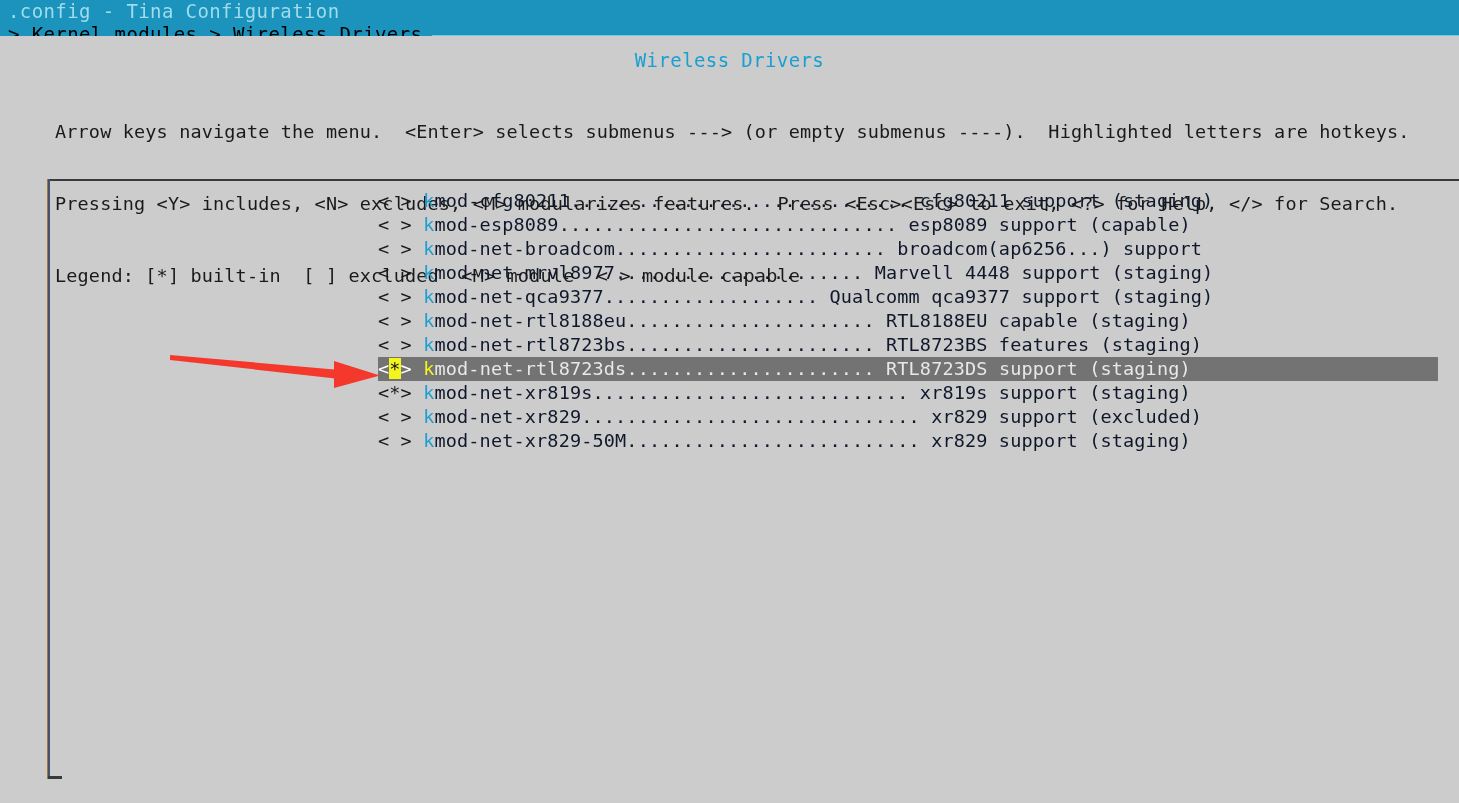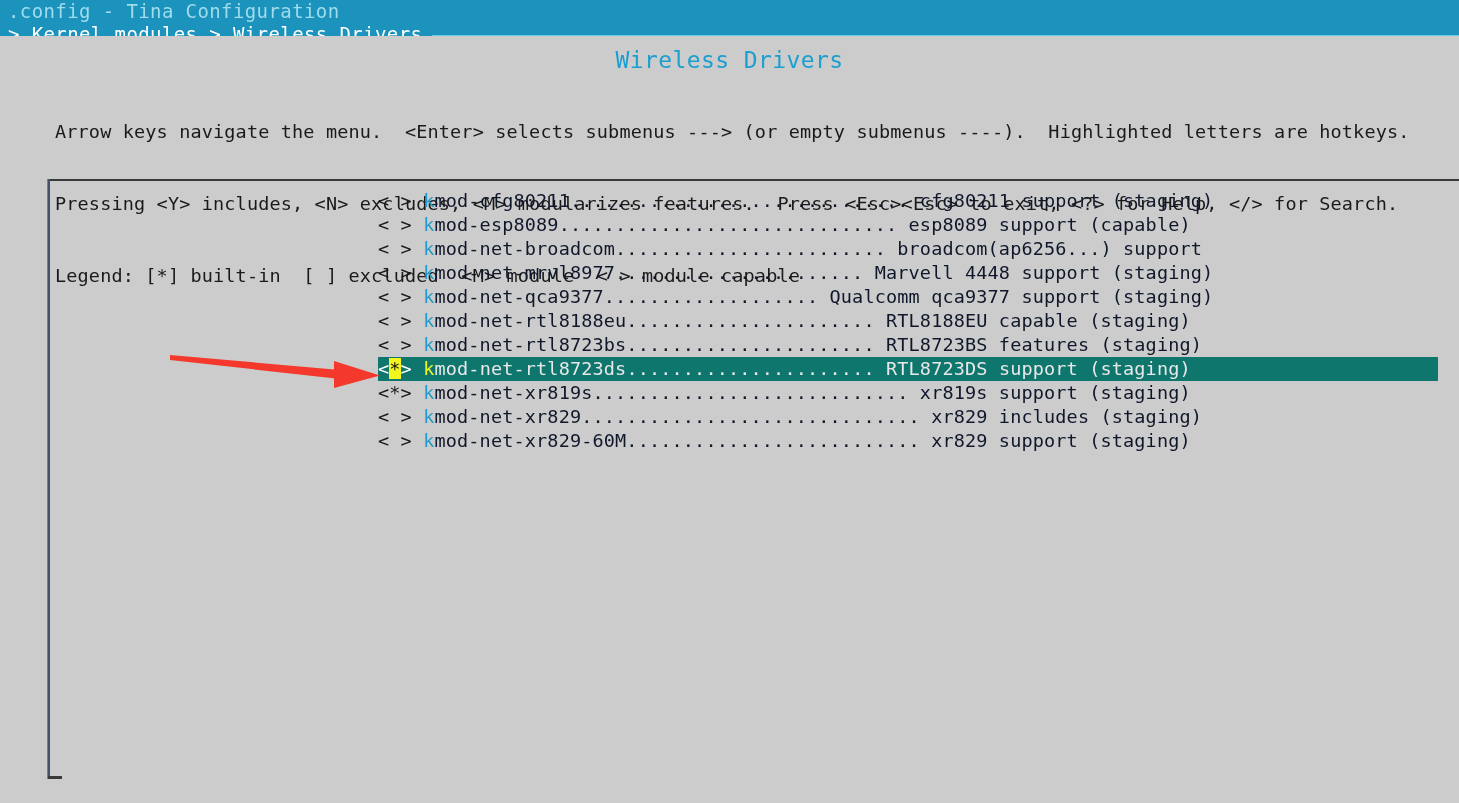--- a/index.html
+++ b/index.html
@@ -44,21 +44,21 @@
     position: absolute;
     left: 8px; top: 23px;
     height: 23px;
     display: flex;
     align-items: center;
     width: 1451px;
   }
   .breadcrumb-text {
     font-size: 19px;
     line-height: 23px;
-    color: #ffffff;
+    color: #000000;
     white-space: pre;
     letter-spacing: 0.4px;
     flex: 0 0 auto;
   }
   .breadcrumb-rule {
     flex: 1 1 auto;
     height: 2px;
     background: #6fcbe4;
     margin-left: 10px;
     margin-right: 0px;
@@ -72,21 +72,21 @@
     width: 1459px;
     height: 757px;
     background: #cccccc;
   }
 
   .dialog-title {
     position: absolute;
     left: 0; top: 2px;
     width: 1459px;
     text-align: center;
-    font-size: 23px;
+    font-size: 19px;
     line-height: 24px;
     color: #1b9fd0;
     white-space: pre;
     letter-spacing: 0.4px;
   }
 
   .helptext {
     position: absolute;
     left: 55px;
     top: 26px;
@@ -144,21 +144,21 @@
     font-size: 18.5px;
     white-space: pre;
     color: #1a1a1a;
     letter-spacing: 0.15px;
     display: block;
   }
   .menu-row .marker { color: #1a1a1a; }
   .menu-row .hotkey { color: #1b9fd0; }
   .menu-row .body   { color: #0f172a; }
 
-  .menu-row.selected { background: #0f766e; }
+  .menu-row.selected { background: #737373; }
   .menu-row.selected .marker { color: #ffffff; }
   .menu-row.selected .marker .star {
     background: #f5f51e;
     color: #111111;
   }
   .menu-row.selected .hotkey { color: #f5f51e; }
   .menu-row.selected .body { color: #e8e8e8; }
 
   
   .arrow {
@@ -203,22 +203,22 @@
       <div class="menu-list" id="menu-list">
           <div class="menu-row"><span class="marker">&lt; &gt;</span><span> </span><span class="hotkey">k</span><span class="body">mod-cfg80211.............................. cfg80211 support (staging)</span></div>
           <div class="menu-row"><span class="marker">&lt; &gt;</span><span> </span><span class="hotkey">k</span><span class="body">mod-esp8089.............................. esp8089 support (capable)</span></div>
           <div class="menu-row"><span class="marker">&lt; &gt;</span><span> </span><span class="hotkey">k</span><span class="body">mod-net-broadcom........................ broadcom(ap6256...) support</span></div>
           <div class="menu-row"><span class="marker">&lt; &gt;</span><span> </span><span class="hotkey">k</span><span class="body">mod-net-mrvl8977...................... Marvell 4448 support (staging)</span></div>
           <div class="menu-row"><span class="marker">&lt; &gt;</span><span> </span><span class="hotkey">k</span><span class="body">mod-net-qca9377................... Qualcomm qca9377 support (staging)</span></div>
           <div class="menu-row"><span class="marker">&lt; &gt;</span><span> </span><span class="hotkey">k</span><span class="body">mod-net-rtl8188eu...................... RTL8188EU capable (staging)</span></div>
           <div class="menu-row"><span class="marker">&lt; &gt;</span><span> </span><span class="hotkey">k</span><span class="body">mod-net-rtl8723bs...................... RTL8723BS features (staging)</span></div>
           <div class="menu-row selected"><span class="marker"><span>&lt;</span><span class="star">*</span><span>&gt;</span></span><span> </span><span class="hotkey">k</span><span class="body">mod-net-rtl8723ds...................... RTL8723DS support (staging)</span></div>
           <div class="menu-row"><span class="marker">&lt;*&gt;</span><span> </span><span class="hotkey">k</span><span class="body">mod-net-xr819s............................ xr819s support (staging)</span></div>
-          <div class="menu-row"><span class="marker">&lt; &gt;</span><span> </span><span class="hotkey">k</span><span class="body">mod-net-xr829.............................. xr829 includes (staging)</span></div>
-          <div class="menu-row"><span class="marker">&lt; &gt;</span><span> </span><span class="hotkey">k</span><span class="body">mod-net-xr829-60M.......................... xr829 support (staging)</span></div>
+          <div class="menu-row"><span class="marker">&lt; &gt;</span><span> </span><span class="hotkey">k</span><span class="body">mod-net-xr829.............................. xr829 support (excluded)</span></div>
+          <div class="menu-row"><span class="marker">&lt; &gt;</span><span> </span><span class="hotkey">k</span><span class="body">mod-net-xr829-50M.......................... xr829 support (staging)</span></div>
         </div>
     </div>
 
   </div>
 
   <svg class="arrow" viewBox="0 0 216 40" width="216" height="40" xmlns="http://www.w3.org/2000/svg">
     <polygon id="arrow-shaft" points="2,7 172,22 172,31 2,12" fill="#f4382c"></polygon>
     <polygon id="arrow-head" points="166,13 212,27.5 166,40" fill="#f4382c"></polygon>
   </svg>
 

